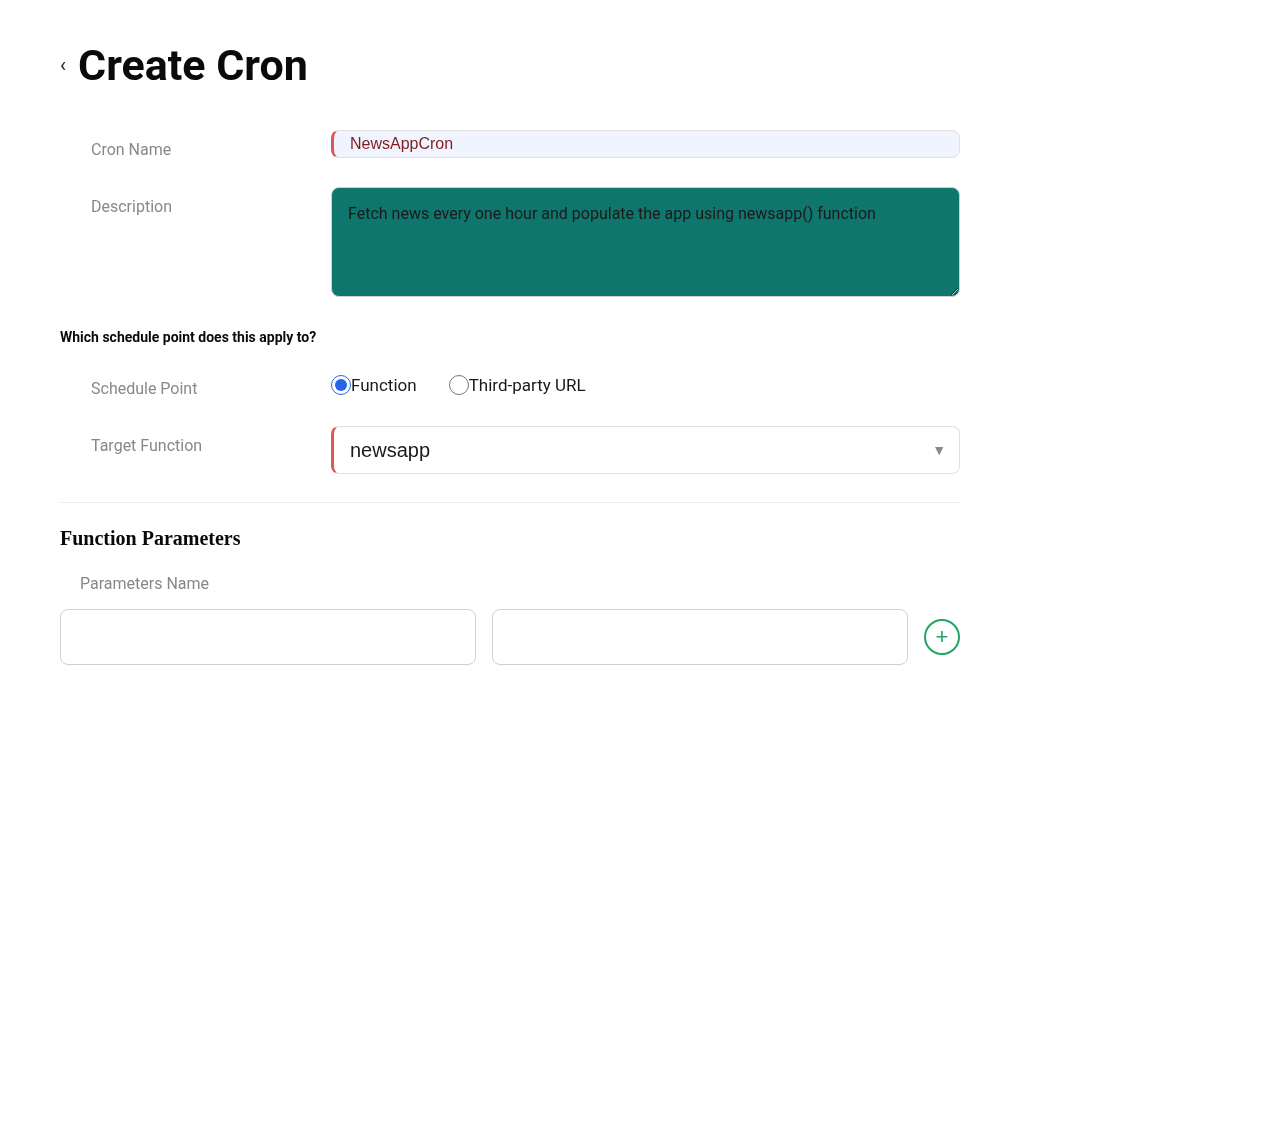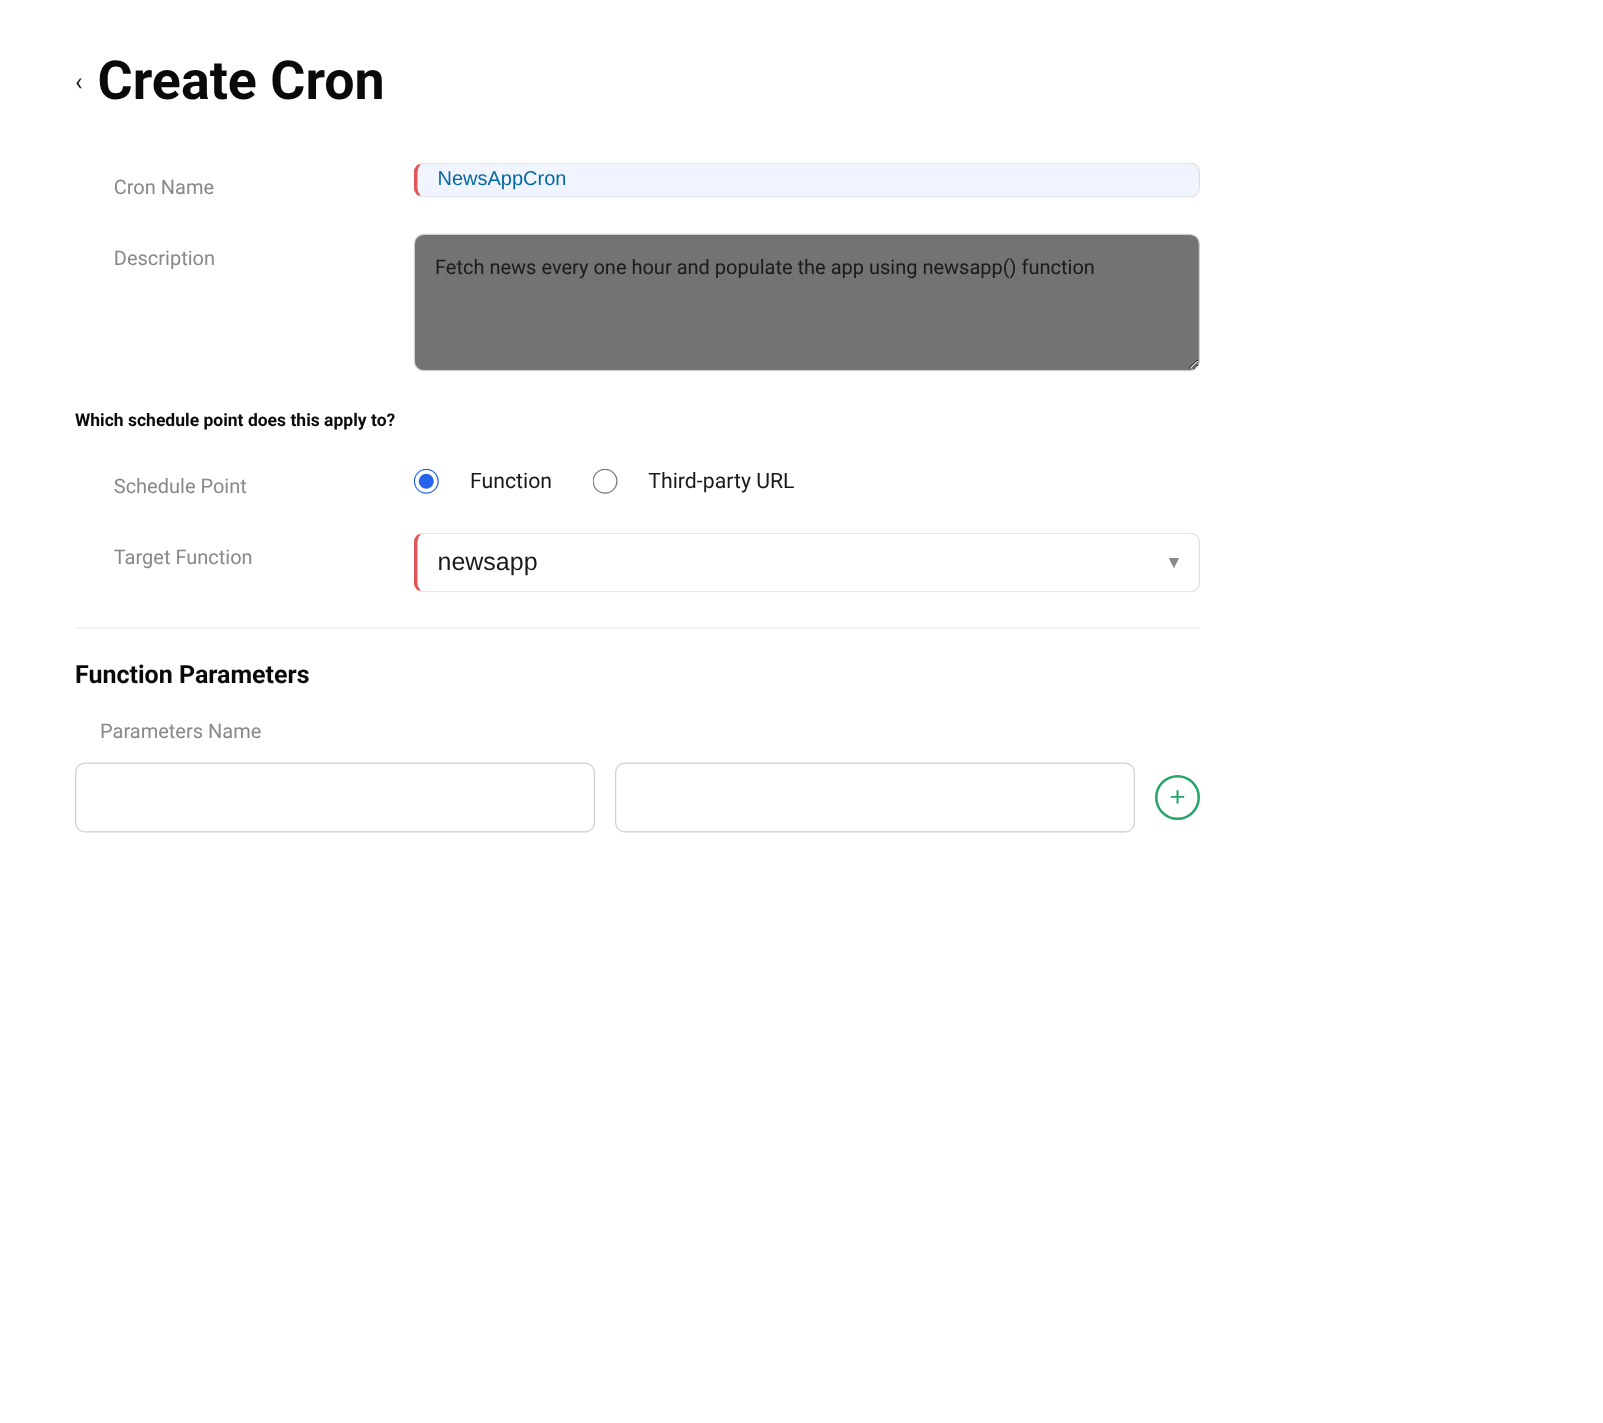--- a/index.html
+++ b/index.html
@@ -61,32 +61,32 @@
     }
 
     .text-input {
       width: 100%;
       padding: 4px 16px;
       font-size: 16px;
       border: 1.5px solid #e0e0e0;
       border-radius: 8px;
       outline: none;
       background: #f0f4ff;
-      color: #0369a1;
+      color: #7f1d1d;
       border-left: 3px solid #e05555;
     }
 
     .textarea-input {
       width: 100%;
       padding: 14px 16px;
       font-size: 16px;
       border: 1.5px solid #d0d0d0;
       border-radius: 8px;
       outline: none;
-      background: #737373;
+      background: #0f766e;
       color: #1a1a1a;
       resize: vertical;
       min-height: 110px;
       font-family: inherit;
       line-height: 1.5;
     }
 
     .section-question {
       font-size: 14px;
       font-weight: 700;
@@ -98,21 +98,21 @@
     .radio-group {
       display: flex;
       align-items: center;
       gap: 32px;
       padding-top: 6px;
     }
 
     .radio-option {
       display: flex;
       align-items: center;
-      gap: 25px;
+      gap: 0;
       cursor: pointer;
     }
 
     .radio-input {
       width: 20px;
       height: 20px;
       cursor: pointer;
       accent-color: #2563eb;
     }
 
@@ -150,20 +150,21 @@
       color: #888;
       font-size: 14px;
     }
 
     .section-heading {
       font-size: 20px;
       font-weight: 700;
       color: #0a0a0a;
       margin-bottom: 24px;
       margin-top: 16px;
+      font-family: Liberation Serif, serif;
     }
 
     .params-header {
       display: flex;
       gap: 0;
       margin-bottom: 16px;
     }
 
     .param-col-label {
       width: calc(50% - 30px);

